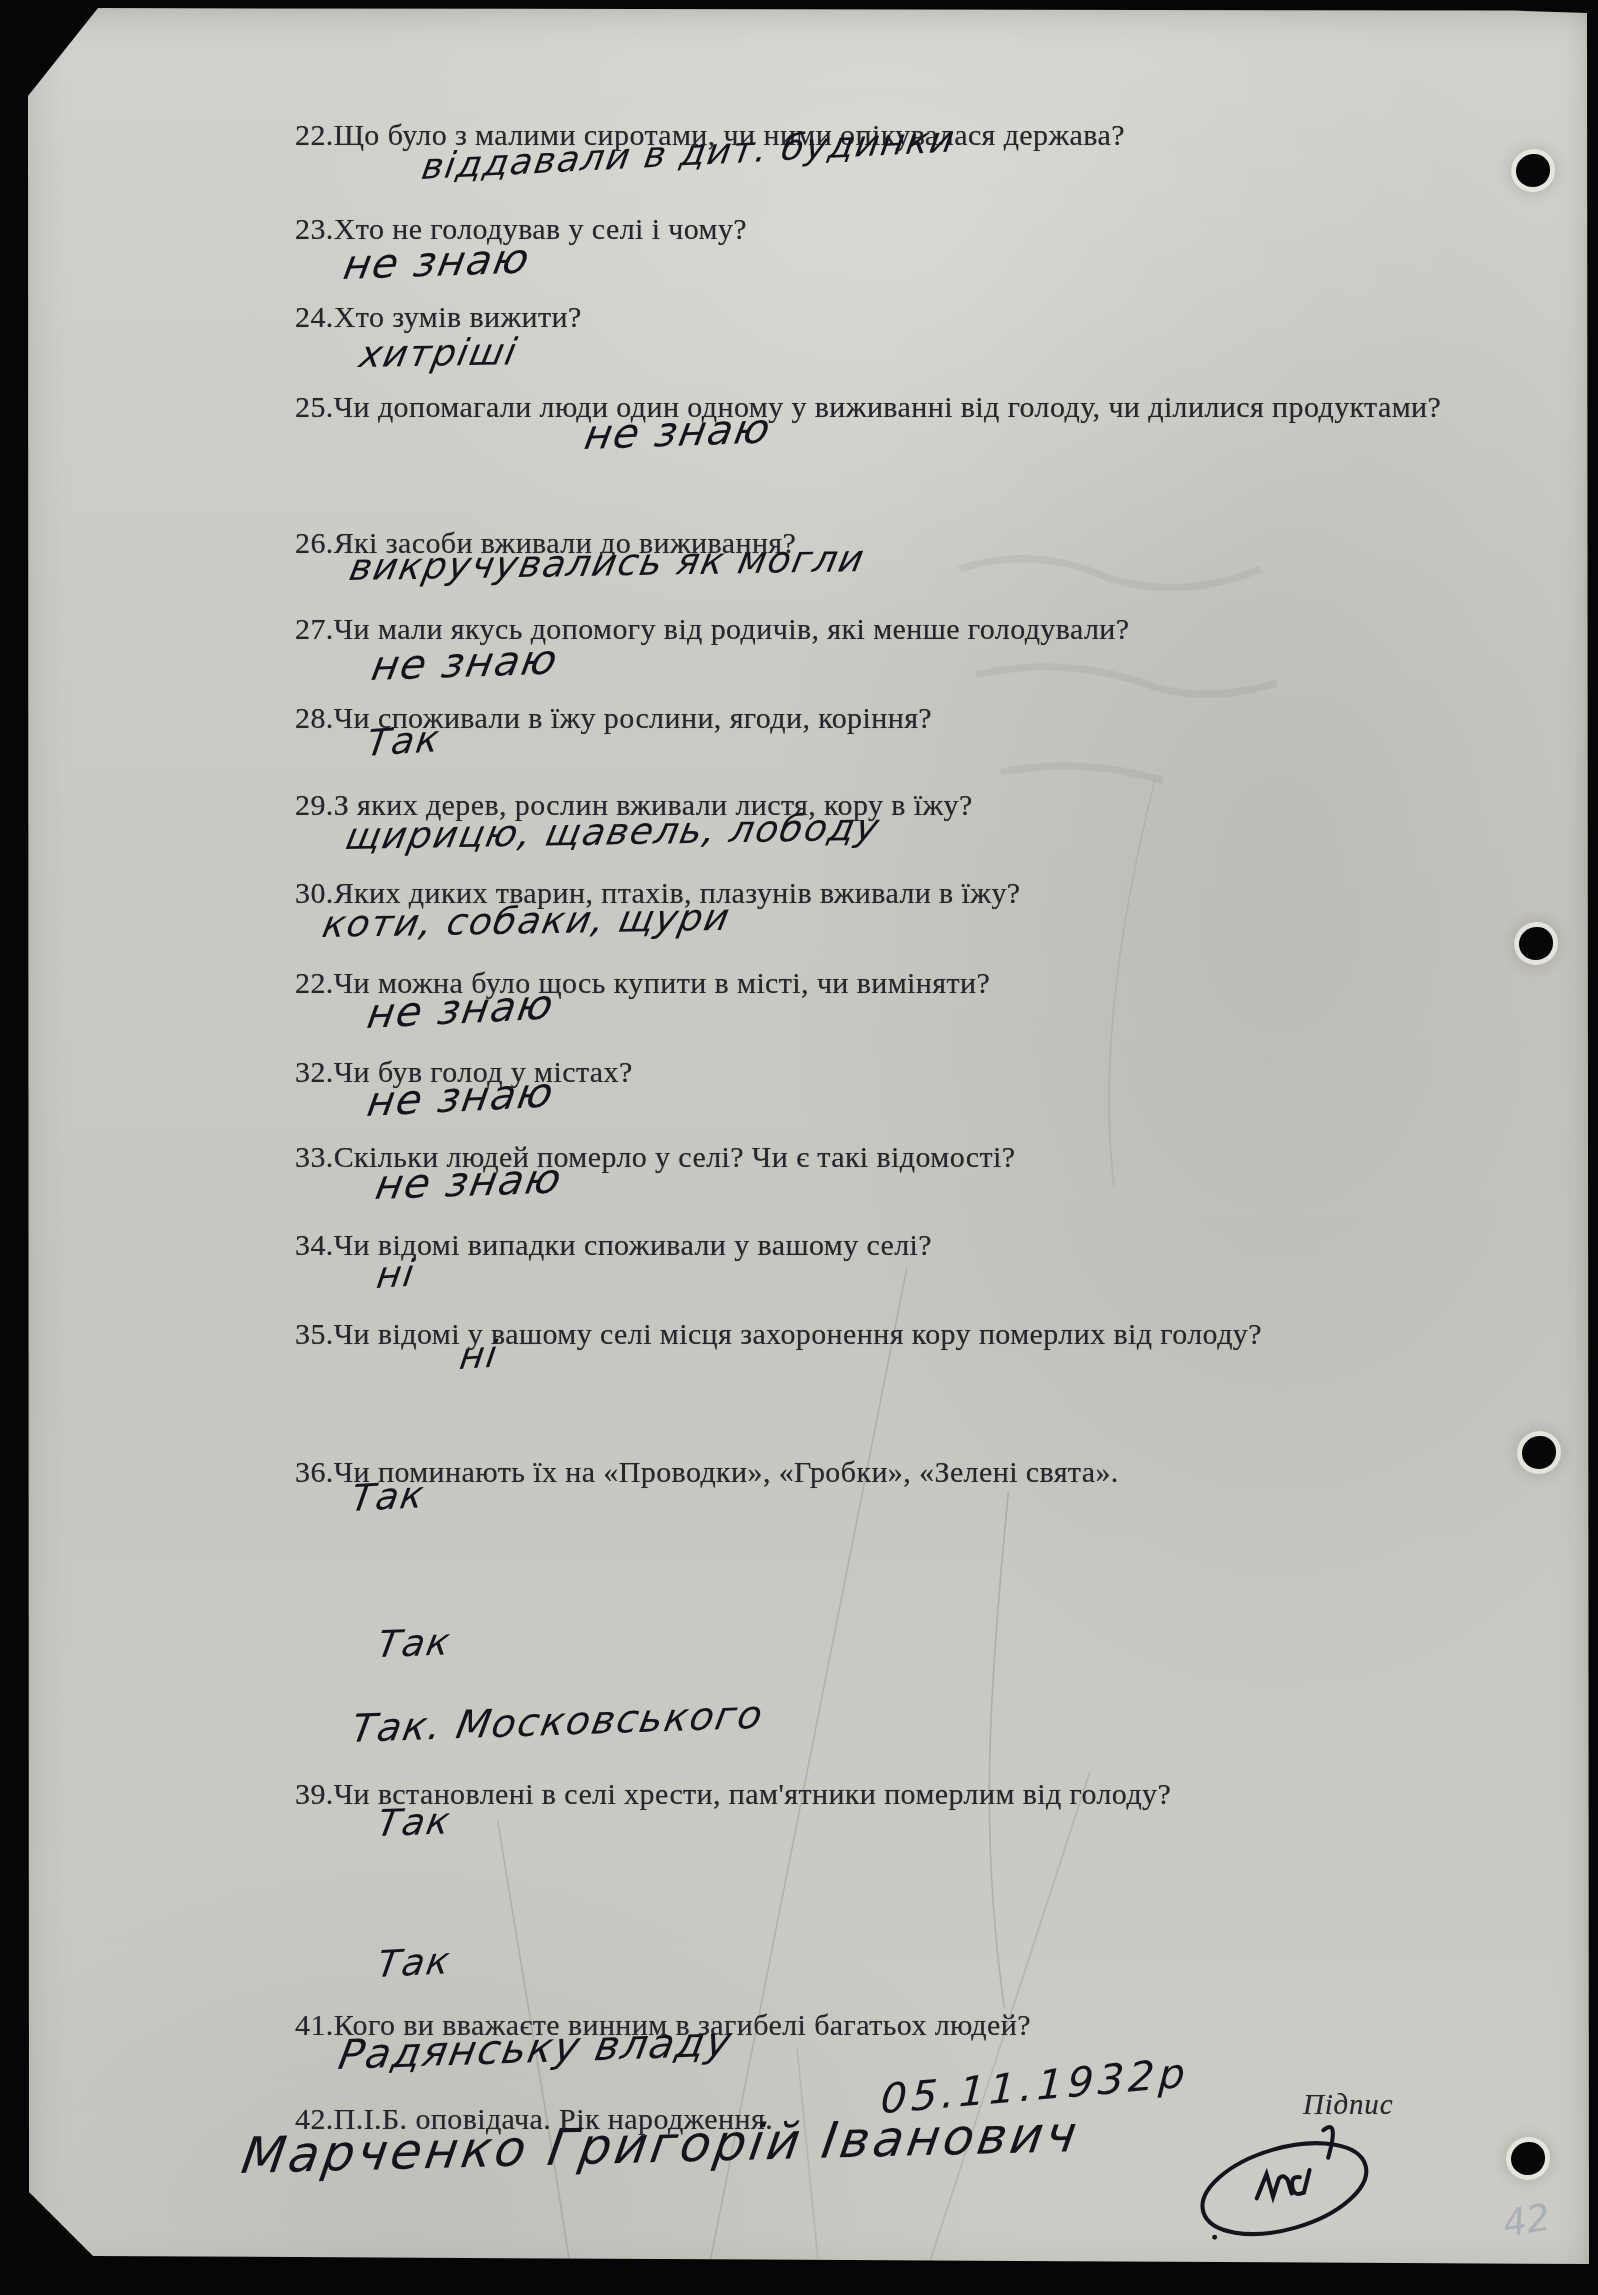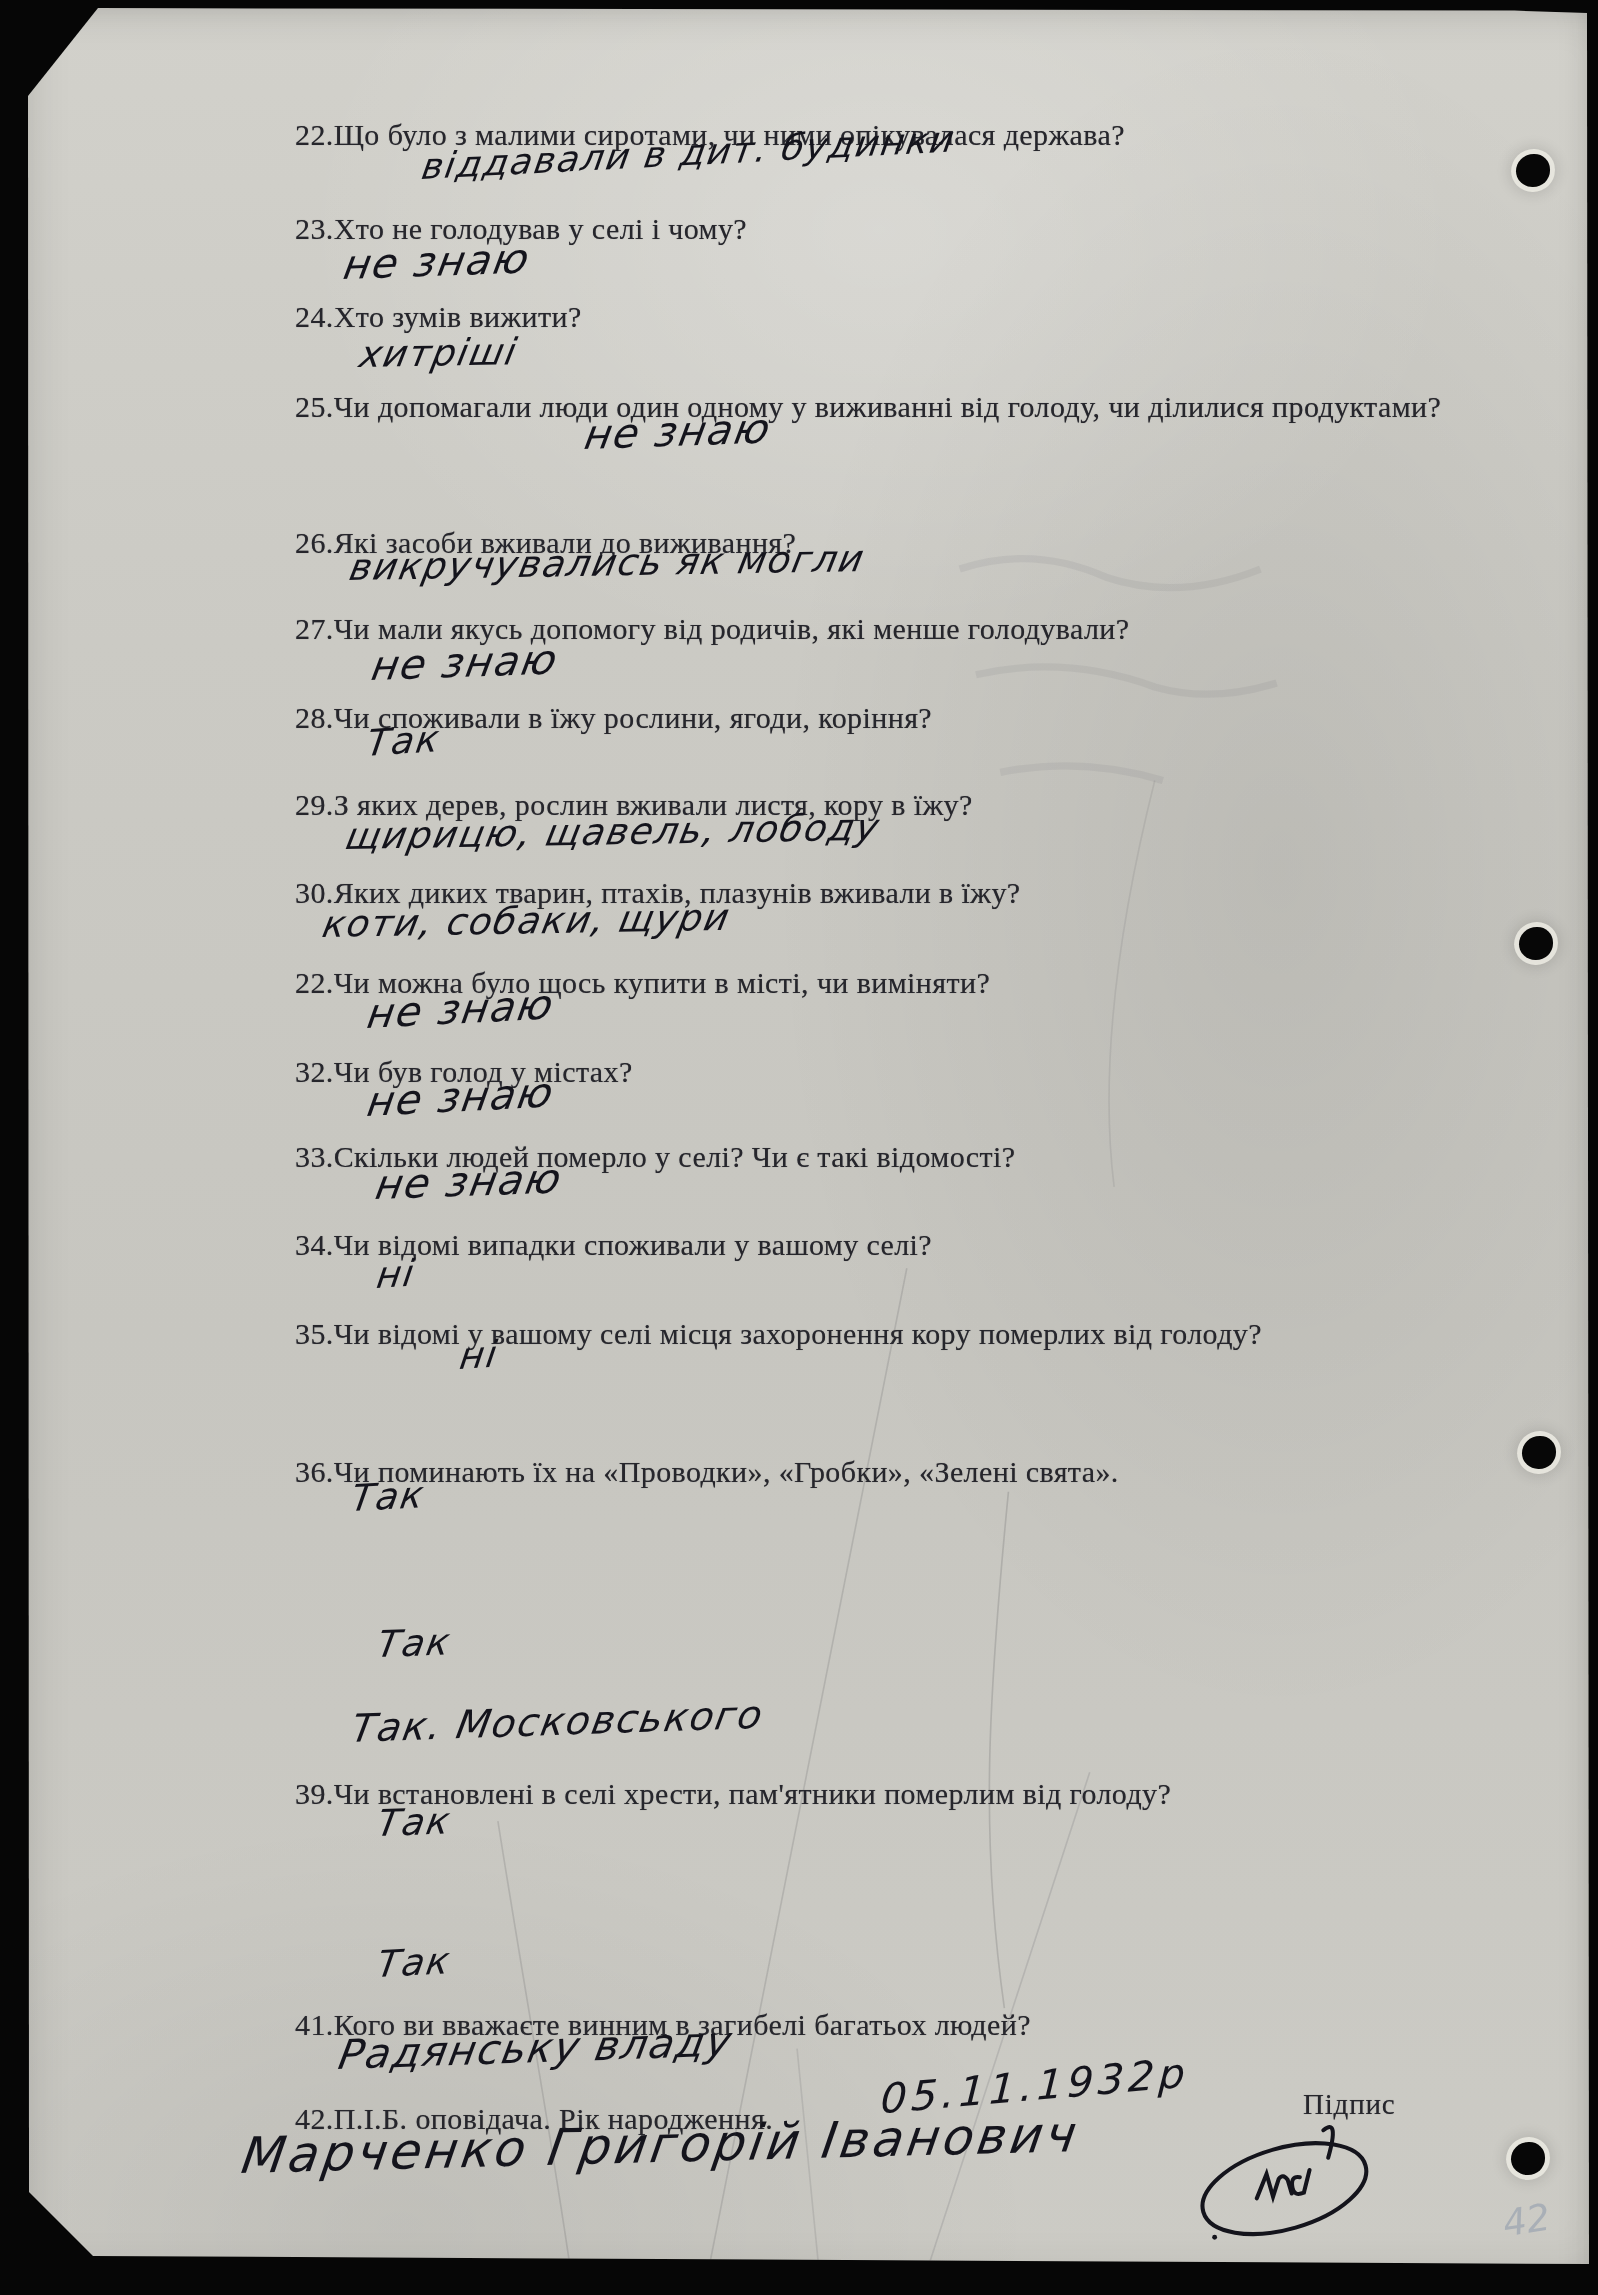--- a/index.html
+++ b/index.html
@@ -19,21 +19,21 @@
   .q{position:absolute;left:295px;width:1187px;font-size:30px;line-height:1.5;
      color:#26262c;letter-spacing:0.4px;padding-left:47px;text-indent:-47px;
      text-shadow:0 0 0.8px rgba(40,40,46,.55);}
   .a{position:absolute;font-family:"DejaVu Sans",sans-serif;font-style:italic;font-weight:500;
      color:#14141c;font-size:37px;letter-spacing:1.6px;white-space:nowrap;
      transform:skewX(-12deg) rotate(var(--r,-2deg));transform-origin:left bottom;}
   .hole{position:absolute;width:34px;height:33px;background:#070707;
      border-radius:52% 46% 50% 48%;
      box-shadow:0 0 0 4.9px rgba(237,236,228,.85),0 0 13px 8.1px rgba(0,0,0,.10);}
   .siglabel{position:absolute;left:1303px;top:2088px;font-size:29px;color:#26262c;
-     letter-spacing:0.8px;text-shadow:0 0 0.8px rgba(40,40,46,.55);}
+     letter-spacing:0.8px;text-shadow:0 0 0.8px rgba(40,40,46,.55);font-style:italic;}
   .name{position:absolute;left:244px;top:2116px;font-family:"DejaVu Sans",sans-serif;
      font-style:italic;font-weight:500;color:#14141c;font-size:50px;letter-spacing:3.3px;
      white-space:nowrap;transform:skewX(-10deg) rotate(-1.5deg);}
   .bdate{position:absolute;left:882px;top:2062px;font-family:"DejaVu Sans",sans-serif;
      font-style:italic;font-weight:500;color:#14141c;font-size:41px;letter-spacing:4.1px;
      white-space:nowrap;transform:skewX(-8deg) rotate(-5deg);}
   .pencil{position:absolute;left:1503px;top:2199px;font-family:"DejaVu Sans",sans-serif;
      font-style:italic;color:#8d99ab;opacity:.55;font-size:37px;transform:rotate(-9deg);}
   .scratches,.sigsvg{position:absolute;pointer-events:none;}
 </style>

